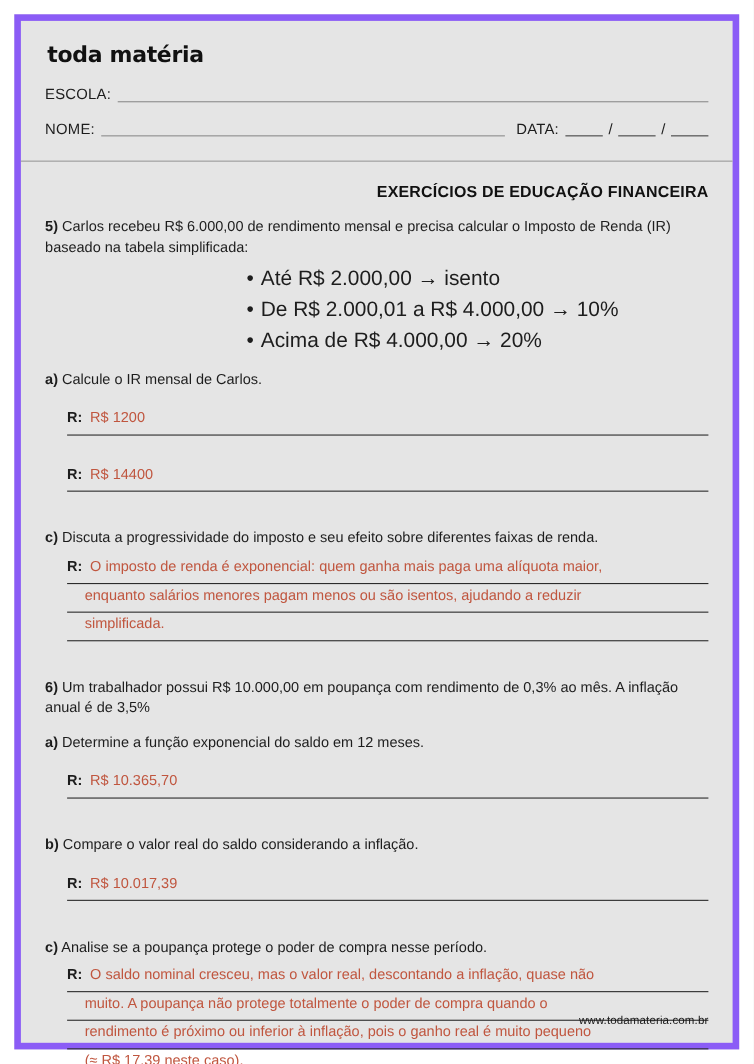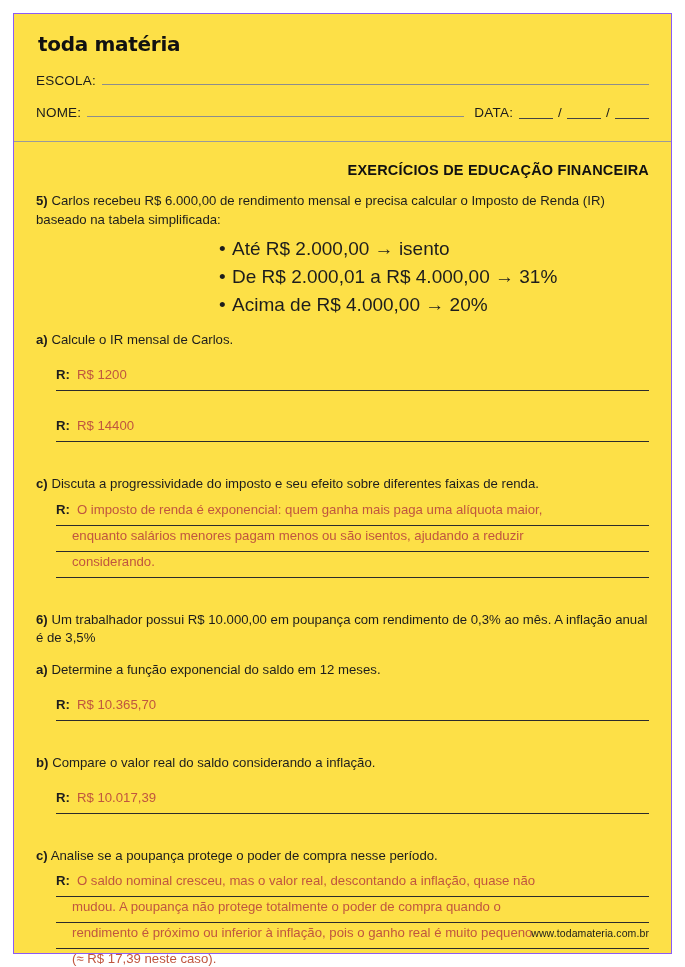--- a/index.html
+++ b/index.html
@@ -16,40 +16,41 @@
     color: #222222;
     overflow: hidden;
   }
 
   .page {
     position: absolute;
     left: 13px;
     top: 13px;
     width: 659px;
     height: 941px;
-    border: 1px solid #8b5cf6;
-    background: #fde047;
+    border: 6px solid #8b5cf6;
+    background: #e5e5e5;
   }
 
   
   .header {
     padding: 14px 22px 0 22px;
     border-bottom: 1px solid #9a9a9a;
     height: 128px;
   }
   .logo {
     font-family: "DejaVu Sans", sans-serif;
     font-size: 20px;
     font-weight: 700;
     letter-spacing: -0.3px;
     color: #111111;
     margin: 4px 0 0 2px;
   }
   .field-row {
     display: flex;
+    align-items: flex-end;
     margin-top: 18px;
     font-size: 13.5px;
     color: #1c1c1c;
     letter-spacing: 0.2px;
   }
   .field-label {
     white-space: nowrap;
     padding-right: 6px;
     line-height: 1;
   }
@@ -186,21 +187,21 @@
   <div class="body">
     <div class="doc-title">EXERCÍCIOS DE EDUCAÇÃO FINANCEIRA</div>
 
     <p class="qtext">
       <span class="lbl">5)</span>
       <span>Carlos recebeu R$ 6.000,00 de rendimento mensal e precisa calcular o Imposto de Renda (IR) baseado na tabela simplificada:</span>
     </p>
 
     <ul class="bullets">
       <li>Até R$ 2.000,00 → isento</li>
-      <li>De R$ 2.000,01 a R$ 4.000,00 → 31%</li>
+      <li>De R$ 2.000,01 a R$ 4.000,00 → 10%</li>
       <li>Acima de R$ 4.000,00 → 20%</li>
     </ul>
 
     <p class="qtext">
       <span class="lbl">a)</span>
       <span>Calcule o IR mensal de Carlos.</span>
     </p>
     <div class="ans-gap"></div>
     <div class="ans-line first">
       <span class="ans-r">R:</span>
@@ -222,21 +223,21 @@
       <span>Discuta a progressividade do imposto e seu efeito sobre diferentes faixas de renda.</span>
     </p>
     <div class="ans-line first">
       <span class="ans-r">R:</span>
       <span class="ans-val">O imposto de renda é exponencial: quem ganha mais paga uma alíquota maior,</span>
     </div>
     <div class="ans-line cont">
       <span class="ans-val indent">enquanto salários menores pagam menos ou são isentos, ajudando a reduzir</span>
     </div>
     <div class="ans-line cont">
-      <span class="ans-val indent">considerando.</span>
+      <span class="ans-val indent">simplificada.</span>
     </div>
 
     <div class="spacer-20"></div>
 
     <p class="qtext">
       <span class="lbl">6)</span>
       <span>Um trabalhador possui R$ 10.000,00 em poupança com rendimento de 0,3% ao mês. A inflação anual é de 3,5%</span>
     </p>
 
     <p class="qtext">
@@ -265,21 +266,21 @@
 
     <p class="qtext">
       <span class="lbl">c)</span>
       <span>Analise se a poupança protege o poder de compra nesse período.</span>
     </p>
     <div class="ans-line first">
       <span class="ans-r">R:</span>
       <span class="ans-val">O saldo nominal cresceu, mas o valor real, descontando a inflação, quase não</span>
     </div>
     <div class="ans-line cont">
-      <span class="ans-val indent">mudou. A poupança não protege totalmente o poder de compra quando o</span>
+      <span class="ans-val indent">muito. A poupança não protege totalmente o poder de compra quando o</span>
     </div>
     <div class="ans-line cont">
       <span class="ans-val indent">rendimento é próximo ou inferior à inflação, pois o ganho real é muito pequeno</span>
     </div>
     <div class="ans-line cont">
       <span class="ans-val indent">(≈ R$ 17,39 neste caso).</span>
     </div>
     <div class="ans-line cont empty">
       <span class="ans-val indent"></span>
     </div>

